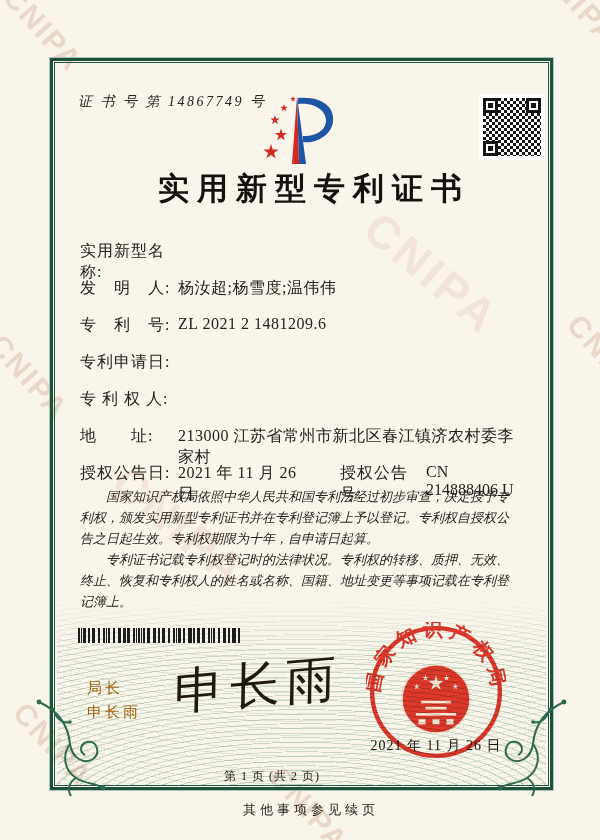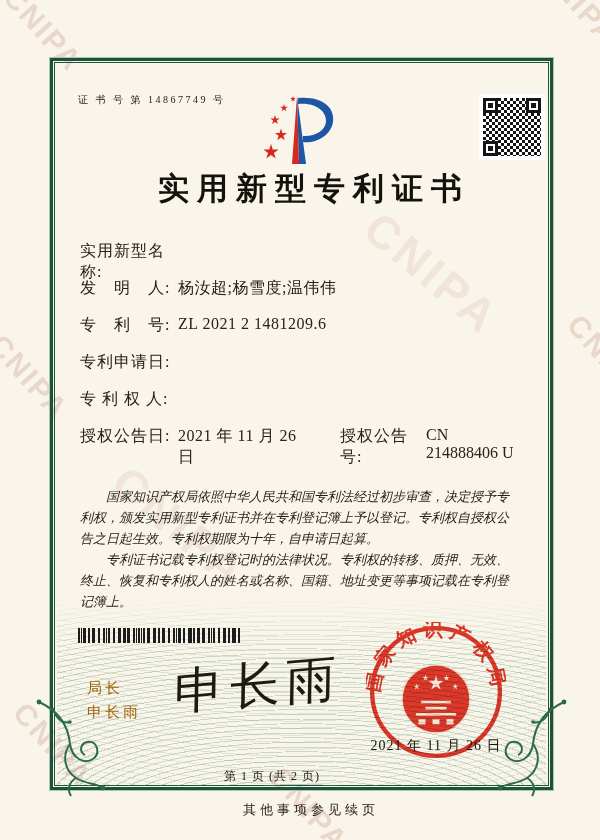--- a/index.html
+++ b/index.html
@@ -34,21 +34,21 @@
       repeating-radial-gradient(140% 60% at 50% 140%, rgba(96,148,114,.30) 0 1px, transparent 1px 5px),
       repeating-radial-gradient(150% 65% at 48% 152%, rgba(96,148,114,.18) 0 1px, transparent 1px 7px);
     -webkit-mask-image:linear-gradient(to bottom, transparent, #000 32%);
     mask-image:linear-gradient(to bottom, transparent, #000 32%);
     pointer-events:none;
   }
   .corner-ornament { position:absolute; width:80px; height:100px; pointer-events:none; }
   .corner-br { left:488px; top:698px; }
   .corner-bl { left:35px;  top:698px; transform:scaleX(-1); }
   
-  .cert-no { position:absolute; left:78px; top:93px; font-size:10px; letter-spacing:2.5px; }
+  .cert-no { position:absolute; left:78px; top:93px; font-size:14px; letter-spacing:2.5px;font-style:italic; }
   .logo { position:absolute; left:251px; top:90px; width:100px; height:80px; }
   .qr {
     position:absolute; left:479px; top:94px; width:66px; height:66px;
     background-color:#fff; padding:4px;
   }
   .qr-noise {
     position:relative; width:100%; height:100%;
     background:repeating-conic-gradient(#151515 0 25%, transparent 0 50%);
     background-size:6px 6px;
   }
@@ -185,20 +185,24 @@
   </div>
   <div class="field-row">
     <span class="field-label">专　利　号:</span>
     <span class="field-value">ZL 2021 2 1481209.6</span>
   </div>
   <div class="field-row">
     <span class="field-label">专利申请日:</span>
   </div>
   <div class="field-row">
     <span class="field-label">专 利 权 人:</span>
+  </div>
+  <div class="field-row">
+    <span class="field-label">地　　址:</span>
+    <span class="field-value">213000 江苏省常州市新北区春江镇济农村委李家村</span>
   </div>
   <div class="field-row">
     <span class="field-label">授权公告日:</span>
     <span class="field-value field-value-short">2021 年 11 月 26 日</span>
     <span class="field-label2">授权公告号:</span>
     <span class="field-value2">CN 214888406 U</span>
   </div>
 </div>
 
 <div class="body-text">

